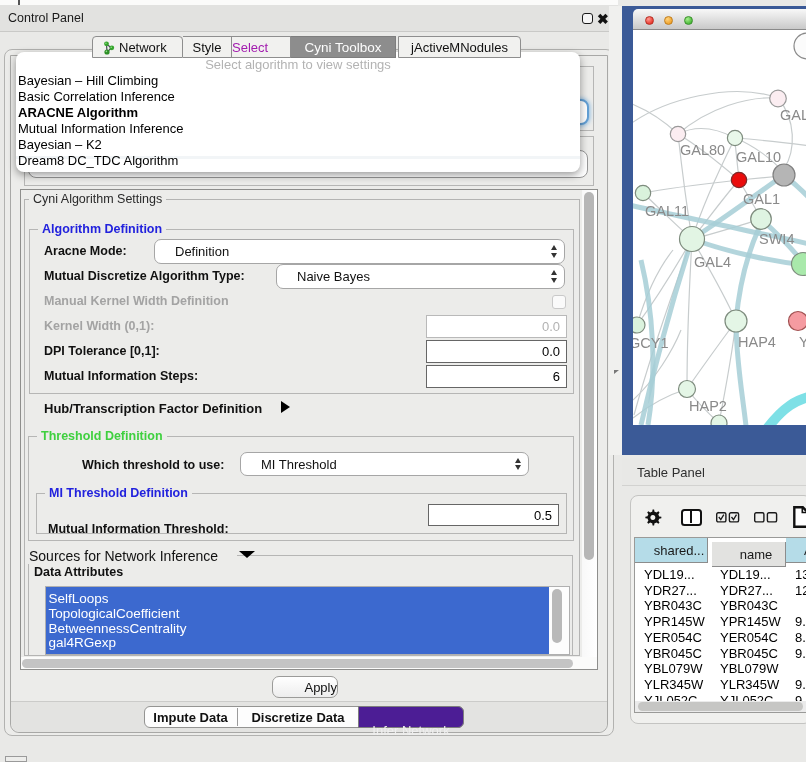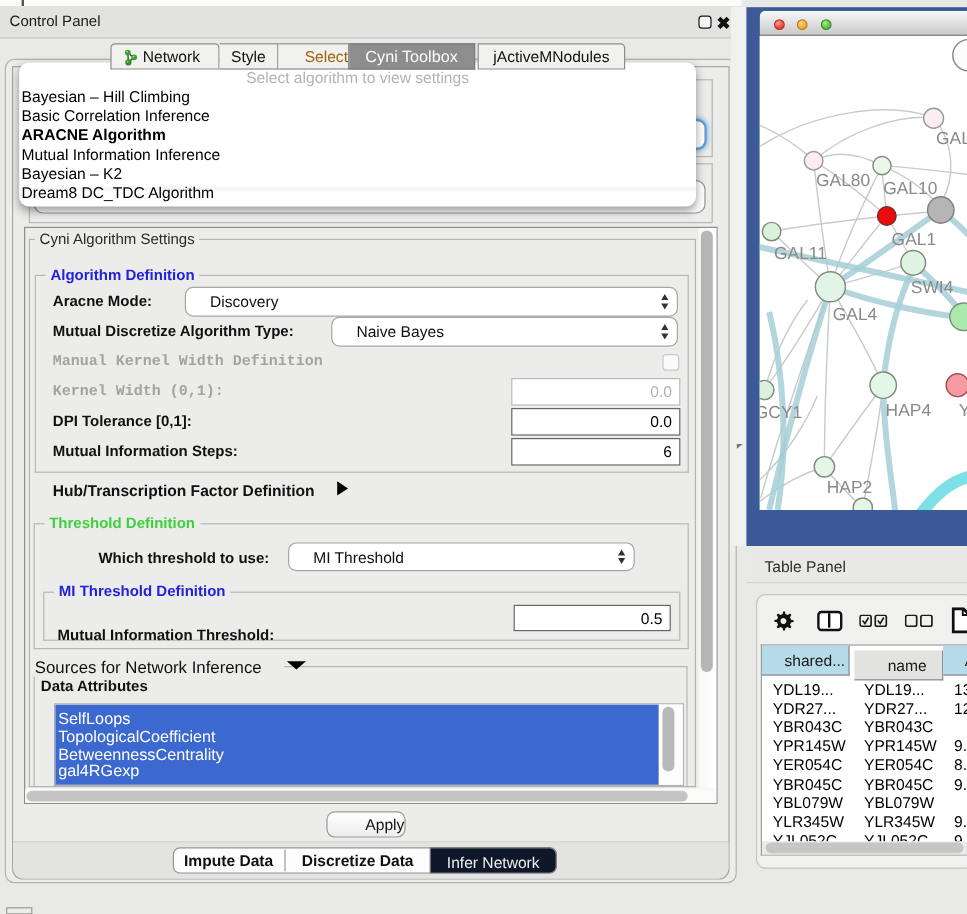--- a/index.html
+++ b/index.html
@@ -1,19 +1,19 @@
 <!DOCTYPE html>
 <html><head><meta charset="utf-8">
 <style>
 *{margin:0;padding:0;box-sizing:border-box;}
 html,body{width:806px;height:762px;}
 body{background:#e9e9e7;font-family:"Liberation Sans",sans-serif;position:relative;overflow:hidden;}
 .abs{position:absolute;}
 .lbl{position:absolute;font-size:12.5px;font-weight:bold;color:#111;white-space:nowrap;}
-.dis{color:#a3a3a3;font-family:Liberation Mono, monospace;}
+.dis{color:#a3a3a3;}
 .combo{position:absolute;background:#fff;border:1px solid #a6a6a6;border-radius:7px;font-size:13px;color:#111;}
 .combo .tx{position:absolute;left:20px;top:4px;}
 .spin{position:absolute;display:block;right:5px;top:5px;width:8px;}
 .spin .u,.spin .d{display:block;}
 .spin .u{width:0;height:0;border-left:3.5px solid transparent;border-right:3.5px solid transparent;border-bottom:5px solid #333;margin-bottom:2.5px;}
 .spin .d{width:0;height:0;border-left:3.5px solid transparent;border-right:3.5px solid transparent;border-top:5px solid #333;}
 .fld{position:absolute;background:#fff;font-size:13px;text-align:right;padding:3px 6px 0 0;color:#000;}
 .grp{position:absolute;border:1px solid #b6b6b5;}
 .gt{position:absolute;top:-8px;left:8px;background:#ececea;padding:0 4px;font-size:12.5px;font-weight:bold;white-space:nowrap;}
 </style></head><body>
@@ -34,21 +34,21 @@
       <circle cx="4.5" cy="2.8" r="2.4" fill="#35a52c"></circle>
       <circle cx="9.8" cy="6.8" r="2.4" fill="#35a52c"></circle>
       <circle cx="5" cy="11" r="2.6" fill="#2d8f25"></circle>
       <circle cx="3.9" cy="2.2" r="0.8" fill="#8fdc8a"></circle>
       <circle cx="9.2" cy="6.2" r="0.8" fill="#8fdc8a"></circle>
       <circle cx="4.4" cy="10.4" r="0.8" fill="#8fdc8a"></circle>
     </svg>
   <div class="abs" style="left:26px;top:3px;font-size:13px;color:#111;">Network</div>
 </div>
 <div class="abs" style="z-index:30;left:183px;top:36px;width:49px;height:22px;background:#f1f1ef;border:1px solid #8e8e8e;border-left:none;text-align:center;padding-top:3px;font-size:13px;color:#111;">Style</div>
-<div class="abs" style="z-index:30;left:232px;top:36px;width:59px;height:22px;background:#f1f1ef;border:1px solid #8e8e8e;border-left:none;text-align:right;padding-top:3px;font-size:13px;color:#a16207;">Select</div>
+<div class="abs" style="z-index:30;left:232px;top:36px;width:59px;height:22px;background:#f1f1ef;border:1px solid #8e8e8e;border-left:none;text-align:left;padding-top:3px;font-size:13px;color:#a21caf;">Select</div>
 <div class="abs" style="z-index:30;left:291px;top:36px;width:105px;height:22px;background:#8d8d8d;border:1px solid #7e7e7e;border-left:none;text-align:center;padding-top:3px;font-size:13.5px;color:#fdfdfd;">Cyni Toolbox</div>
 <div class="abs" style="z-index:30;left:398px;top:36px;width:123px;height:22px;background:#f1f1ef;border:1px solid #8e8e8e;border-radius:0 4px 0 0;text-align:center;padding-top:3px;font-size:13px;color:#111;">jActiveMNodules</div>
 
 <div class="abs" style="left:4px;top:49px;width:610px;height:687px;background:#ececea;border:1px solid #b2b2b0;border-radius:8px;"></div>
 
 <div class="abs" style="left:10px;top:55px;width:598px;height:678px;background:#ececea;border:1px solid #a8a8a6;border-radius:0 0 9px 9px;"></div>
 
 <div class="abs" style="left:24px;top:66px;width:570px;height:65px;border:1px solid #b6b6b5;"></div>
 <div class="abs" style="left:100px;top:99px;width:489px;height:26px;background:#fff;border:2px solid #639fd4;border-radius:8px;box-shadow:0 0 4px 1px #8cbbe2;"></div>
 <div class="abs" style="left:24px;top:136px;width:570px;height:50px;border:1px solid #b6b6b5;"></div>
@@ -68,21 +68,21 @@
 
 <div class="grp" style="left:24px;top:199px;width:556px;height:457px;border-color:#b4b4b3;">
   <div class="gt" style="font-weight:normal;color:#2a2a2a;left:4px;">Cyni Algorithm Settings</div>
 </div>
 
 <div class="grp" style="left:29px;top:229px;width:545px;height:165px;">
   <div class="gt" style="color:#2222dd;">Algorithm Definition</div>
 </div>
 <div class="lbl" style="left:44px;top:244px;">Aracne Mode:</div>
 <div class="combo" style="left:154px;top:239px;width:411px;height:25px;">
-    <span class="tx">Discovery</span>
+    <span class="tx">Definition</span>
     <span class="spin">
       <span class="u"></span>
       <span class="d"></span>
     </span>
   </div>
 <div class="lbl" style="left:44px;top:269px;">Mutual Discretize Algorithm Type:</div>
 <div class="combo" style="left:276px;top:264px;width:289px;height:25px;">
     <span class="tx">Naive Bayes</span>
     <span class="spin">
       <span class="u"></span>
@@ -129,21 +129,21 @@
   <div class="abs" style="left:503px;top:0;width:21px;height:68px;background:#fdfdfd;"></div>
   <div class="abs" style="left:505.5px;top:2px;width:10.5px;height:54px;background:#b9b9b9;border-radius:5px;"></div>
 </div>
 
 <div class="abs" style="left:272px;top:676px;width:66px;height:22px;background:linear-gradient(#ffffff,#ededed);border:1px solid #9b9b99;border-radius:7px;text-align:right;padding-top:3px;font-size:13px;color:#111;">Apply</div>
 <div class="abs" style="left:11px;top:701px;width:596px;height:31px;background:#e3e3e1;border-top:1px solid #cbcbc9;border-radius:0 0 9px 9px;"></div>
 <div class="abs" style="left:144px;top:706px;width:320px;height:22px;background:#fdfdfd;border:1px solid #949492;border-radius:6px;"></div>
 <div class="abs" style="left:144px;top:706px;width:93px;height:22px;text-align:center;padding-top:4px;font-size:13px;font-weight:bold;color:#111;">Impute Data</div>
 <div class="abs" style="left:237px;top:708px;width:1px;height:18px;background:#9b9b9b;"></div>
 <div class="abs" style="left:238px;top:706px;width:120px;height:22px;text-align:center;padding-top:4px;font-size:13px;font-weight:bold;color:#111;">Discretize Data</div>
-<div class="abs" style="left:358px;top:706px;width:106px;height:22px;background:#0f172a;border-radius:0 6px 6px 0;border:1px solid #7e7e7e;text-align:center;padding-top:4px;font-size:13px;color:#efefef;">Infer Network</div>
+<div class="abs" style="left:358px;top:706px;width:106px;height:22px;background:#4c1d95;border-radius:0 6px 6px 0;border:1px solid #7e7e7e;text-align:center;padding-top:16px;font-size:13px;color:#efefef;">Infer Network</div>
 <div class="abs" style="left:5px;top:756px;width:22px;height:6px;border:1.5px solid #9a9a9a;background:#ededeb;"></div>
 <div class="abs" style="z-index:5;left:614px;top:370px;width:0;height:0;border-top:4px solid #777;border-right:5px solid transparent;"></div>
 <div class="abs" style="left:609px;top:6px;width:13px;height:449px;background:#f0f0ee;"></div>
 
 <div class="abs" style="left:622px;top:6px;width:184px;height:449px;background:#3b5a97;"></div>
 <div class="abs" style="left:633px;top:9px;width:173px;height:21px;background:linear-gradient(#f8f8f8,#c9c9c9);border-bottom:1px solid #8a8a8a;border-radius:5px 0 0 0;"></div>
 <div class="abs" style="left:644.5px;top:15.5px;width:9px;height:9px;border-radius:50%;background:radial-gradient(circle at 35% 30%,#ff9a93,#ea3c30 70%);border:0.5px solid #b52e24;"></div>
 <div class="abs" style="left:664px;top:15.5px;width:9px;height:9px;border-radius:50%;background:radial-gradient(circle at 35% 30%,#ffd37e,#f0a42e 70%);border:0.5px solid #c07d1d;"></div>
 <div class="abs" style="left:683.5px;top:15.5px;width:9px;height:9px;border-radius:50%;background:radial-gradient(circle at 35% 30%,#a8ef8e,#4dbb3c 70%);border:0.5px solid #3a8f2c;"></div>
 <div class="abs" style="left:633px;top:30px;width:173px;height:395px;background:#fff;overflow:hidden;">

